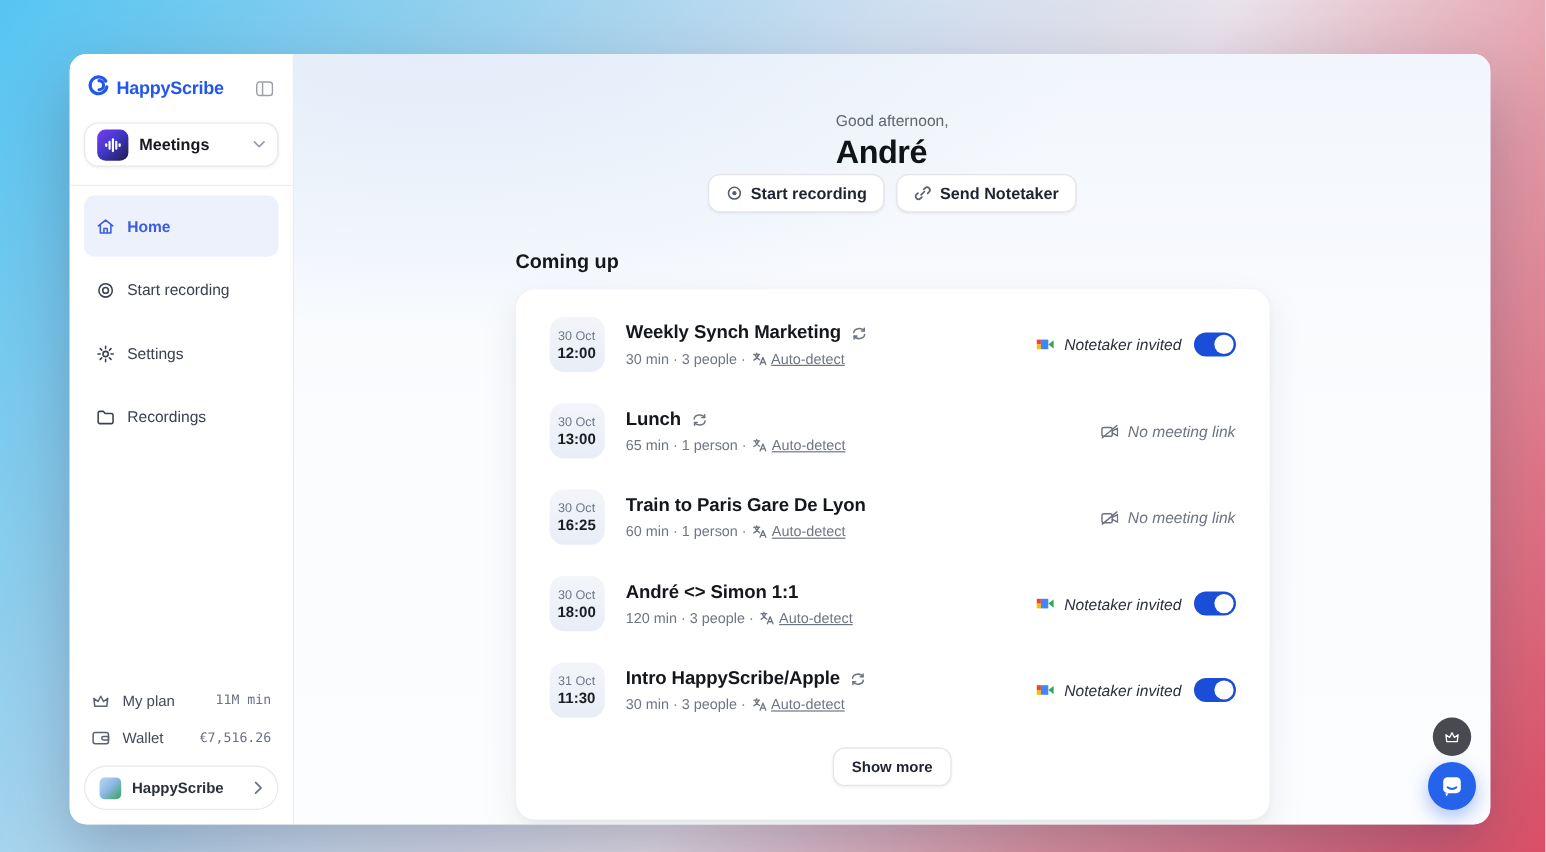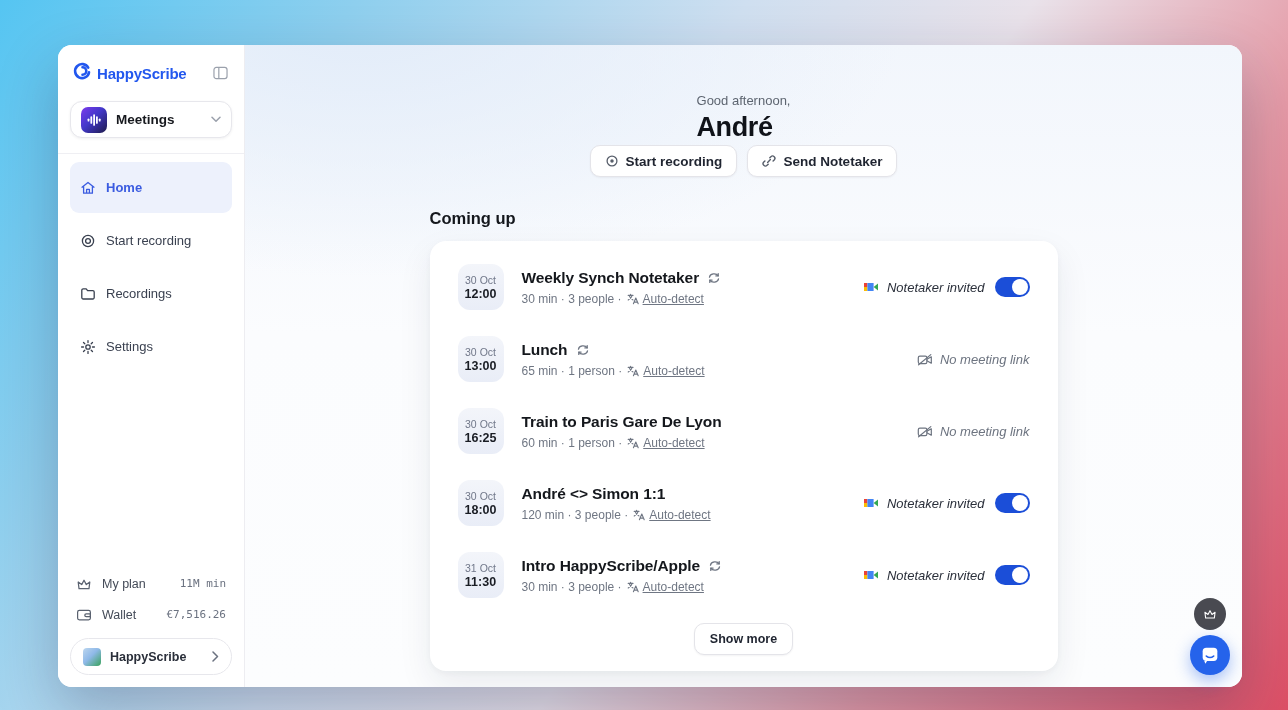--- a/index.html
+++ b/index.html
@@ -44,21 +44,21 @@
   .hdr { display:flex; justify-content:space-between; align-items:center;flex-direction:column; }
   .greeting { font-size:13px; color:#5d6570; }
   .username { font-size:27px; font-weight:700; color:#101319; letter-spacing:-.4px; margin-top:4px; }
   .hdr-btns { display:flex; gap:10px; margin-top:2px; }
   .btn { display:flex; align-items:center; gap:7px; background:#fff; border:1px solid #e4e4e9; border-radius:10px;
          padding:0 14px; height:32px; font-size:13.5px; font-weight:700; color:#1f2430; cursor:pointer;
          box-shadow:0 1px 2px rgba(20,20,40,.05); font-family:inherit; }
   .section-title { font-size:16.5px; font-weight:700; color:#14171c; }
   .coming-title { margin-top:32px; }
 
-  .card { margin-top:13px; background:#fff; border-radius:16px; padding:10px 28px 16px;
+  .card { margin-top:13px; background:#fff; border-radius:16px; padding:10px 28px 28px;
           box-shadow:0 14px 34px rgba(30,41,59,.08), 0 2px 6px rgba(30,41,59,.04); }
   .meeting-row { display:flex; align-items:center; padding:13px 0; cursor:pointer; }
   .date-badge { width:46px; height:46px; min-width:46px; border-radius:12px;
                 background:linear-gradient(180deg,#f3f5fa 0%,#e9edf7 100%);
                 display:flex; flex-direction:column; align-items:center; justify-content:center; gap:1px; }
   .date-badge .d { font-size:10.5px; color:#707789; }
   .date-badge .t { font-size:12.5px; font-weight:700; color:#1a1d24; }
   .meet-info { margin-left:18px; flex:1; min-width:0; }
   .meet-title-row { display:flex; align-items:center; gap:8px; }
   .meet-title { font-size:15.5px; font-weight:600; color:#14171c; letter-spacing:-.1px; }
@@ -171,34 +171,34 @@
           <span class="nicon">
             <svg width="16" height="16" viewBox="0 0 16 16" fill="none" stroke="currentColor" stroke-width="1.3">
               <circle cx="8" cy="8" r="5.6"></circle>
                 <circle cx="8" cy="8" r="2.4"></circle>
             </svg>
           </span>
           <span>Start recording</span>
         </a>
         <a class="nav-item">
           <span class="nicon">
-            <svg width="16" height="16" viewBox="0 0 16 16" fill="none" stroke="currentColor" stroke-width="1.3" stroke-linejoin="round">
-              <path d="M1.8 4.2a1.4 1.4 0 0 1 1.4-1.4h3l1.4 1.8h5.2a1.4 1.4 0 0 1 1.4 1.4v5.6a1.4 1.4 0 0 1-1.4 1.4H3.2a1.4 1.4 0 0 1-1.4-1.4z"></path>
+            <svg width="16" height="16" viewBox="0 0 16 16" fill="none" stroke="currentColor" stroke-width="1.3" stroke-linecap="round">
+              <circle cx="8" cy="8" r="2.2"></circle>
+              <path d="M8 1.6v1.9M8 12.5v1.9M1.6 8h1.9M12.5 8h1.9M3.5 3.5l1.3 1.3M11.2 11.2l1.3 1.3M12.5 3.5l-1.3 1.3M4.8 11.2l-1.3 1.3"></path>
             </svg>
           </span>
-          <span>Recordings</span>
+          <span>Settings</span>
         </a>
         <a class="nav-item">
           <span class="nicon">
-            <svg width="16" height="16" viewBox="0 0 16 16" fill="none" stroke="currentColor" stroke-width="1.3" stroke-linecap="round">
-              <circle cx="8" cy="8" r="2.2"></circle>
-              <path d="M8 1.6v1.9M8 12.5v1.9M1.6 8h1.9M12.5 8h1.9M3.5 3.5l1.3 1.3M11.2 11.2l1.3 1.3M12.5 3.5l-1.3 1.3M4.8 11.2l-1.3 1.3"></path>
+            <svg width="16" height="16" viewBox="0 0 16 16" fill="none" stroke="currentColor" stroke-width="1.3" stroke-linejoin="round">
+              <path d="M1.8 4.2a1.4 1.4 0 0 1 1.4-1.4h3l1.4 1.8h5.2a1.4 1.4 0 0 1 1.4 1.4v5.6a1.4 1.4 0 0 1-1.4 1.4H3.2a1.4 1.4 0 0 1-1.4-1.4z"></path>
             </svg>
           </span>
-          <span>Settings</span>
+          <span>Recordings</span>
         </a>
       </nav>
 
       <div class="sidebar-spacer"></div>
 
       <div class="side-row">
         <span style="color:#5a6270;display:flex">
           <svg width="16" height="16" viewBox="0 0 16 16">
               <use href="#i-crown"></use>
             </svg>
@@ -263,21 +263,21 @@
 
         <div class="card">
 
           <div class="meeting-row">
             <div class="date-badge">
               <span class="d">30 Oct</span>
                 <span class="t">12:00</span>
             </div>
             <div class="meet-info">
               <div class="meet-title-row">
-                <span class="meet-title">Weekly Synch Notetaker</span>
+                <span class="meet-title">Weekly Synch Marketing</span>
                 <span class="recur" style="display: inline-flex;">
                     <svg width="14" height="12" viewBox="0 0 14 12">
                       <use href="#i-recur"></use>
                     </svg>
                   </span>
               </div>
               <div class="meet-meta">
                 <span>30 min · 3 people ·</span>
                 <a class="autodetect">
                   <span style="display:flex">

